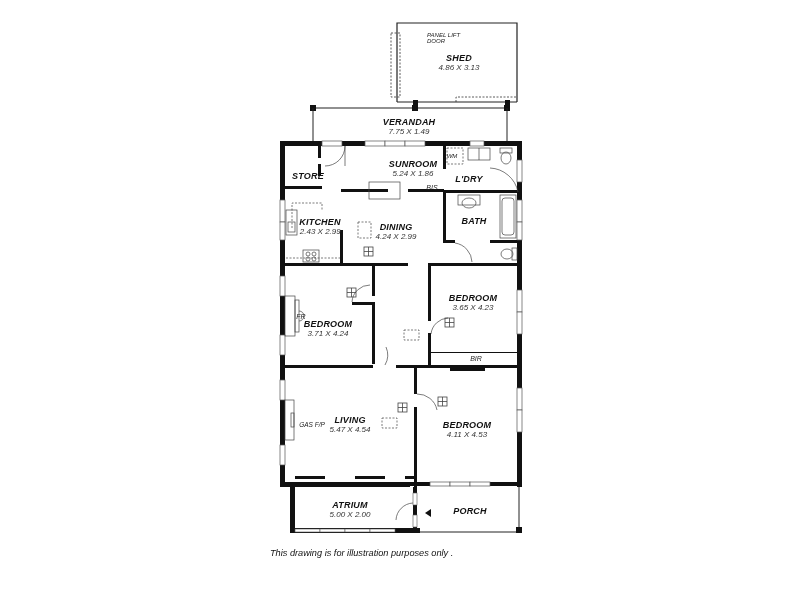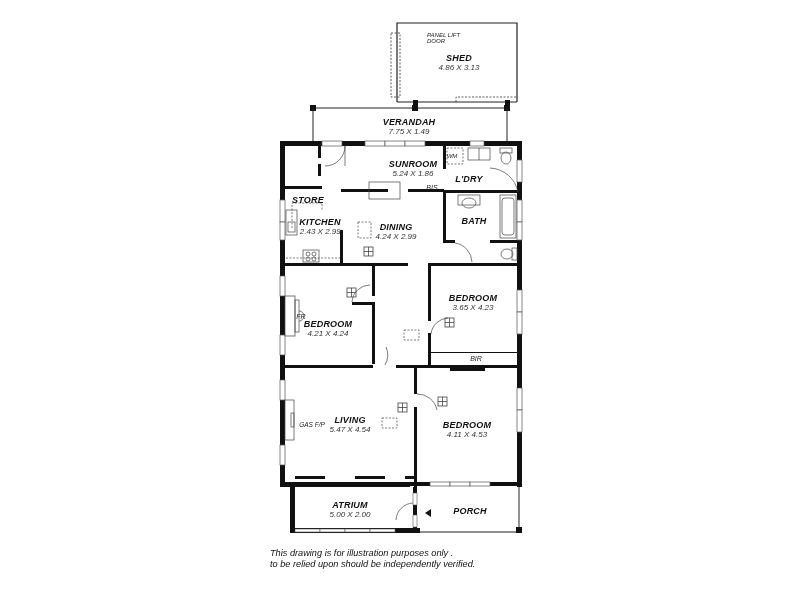--- a/index.html
+++ b/index.html
@@ -212,21 +212,21 @@
   <div class="dim">4.86 X 3.13</div>
 </div>
 <div class="lbl" style="left:409px;top:117px;">
   <div class="name">VERANDAH</div>
   <div class="dim">7.75 X 1.49</div>
 </div>
 <div class="lbl" style="left:389px;top:159px;margin-left:24px;">
   <div class="name">SUNROOM</div>
   <div class="dim">5.24 X 1.86</div>
 </div>
-<div class="lbl" style="left:308px;top:171px;margin-top:24px;">
+<div class="lbl" style="left:308px;top:171px;">
   <div class="name">STORE</div>
 </div>
 <div class="lbl" style="left:469px;top:174px;">
   <div class="name">L'DRY</div>
 </div>
 <div class="lbl small" style="left:452px;top:153px;">WM</div>
 <div class="lbl small" style="left:432px;top:184px;font-size:7px;">BIS</div>
 <div class="lbl" style="left:320px;top:217px;text-align:right;">
   <div class="name">KITCHEN</div>
   <div class="dim">2.43 X 2.99</div>
@@ -237,21 +237,21 @@
 </div>
 <div class="lbl" style="left:474px;top:216px;">
   <div class="name">BATH</div>
 </div>
 <div class="lbl" style="left:473px;top:293px;">
   <div class="name">BEDROOM</div>
   <div class="dim">3.65 X 4.23</div>
 </div>
 <div class="lbl" style="left:328px;top:319px;">
   <div class="name">BEDROOM</div>
-  <div class="dim">4.21 X 4.24</div>
+  <div class="dim">3.71 X 4.24</div>
 </div>
 <div class="lbl small" style="left:301px;top:313px;font-size:7px;">FR</div>
 <div class="lbl small" style="left:476px;top:355px;font-size:7px;">BIR</div>
 <div class="lbl" style="left:350px;top:415px;">
   <div class="name">LIVING</div>
   <div class="dim">5.47 X 4.54</div>
 </div>
 <div class="lbl small" style="left:312px;top:421px;font-size:6.5px;">GAS F/P</div>
 <div class="lbl" style="left:467px;top:420px;">
   <div class="name">BEDROOM</div>
@@ -260,14 +260,13 @@
 <div class="lbl" style="left:350px;top:500px;text-align:center;">
   <div class="name">ATRIUM</div>
   <div class="dim">5.00 X 2.00</div>
 </div>
 <div class="lbl" style="left:470px;top:506px;">
   <div class="name">PORCH</div>
 </div>
 
 <div class="note">
   <div>This drawing is for illustration purposes only .</div>
-  <div>to be relied upon should be independently verified.</div>
 </div>
 
 </body></html>

